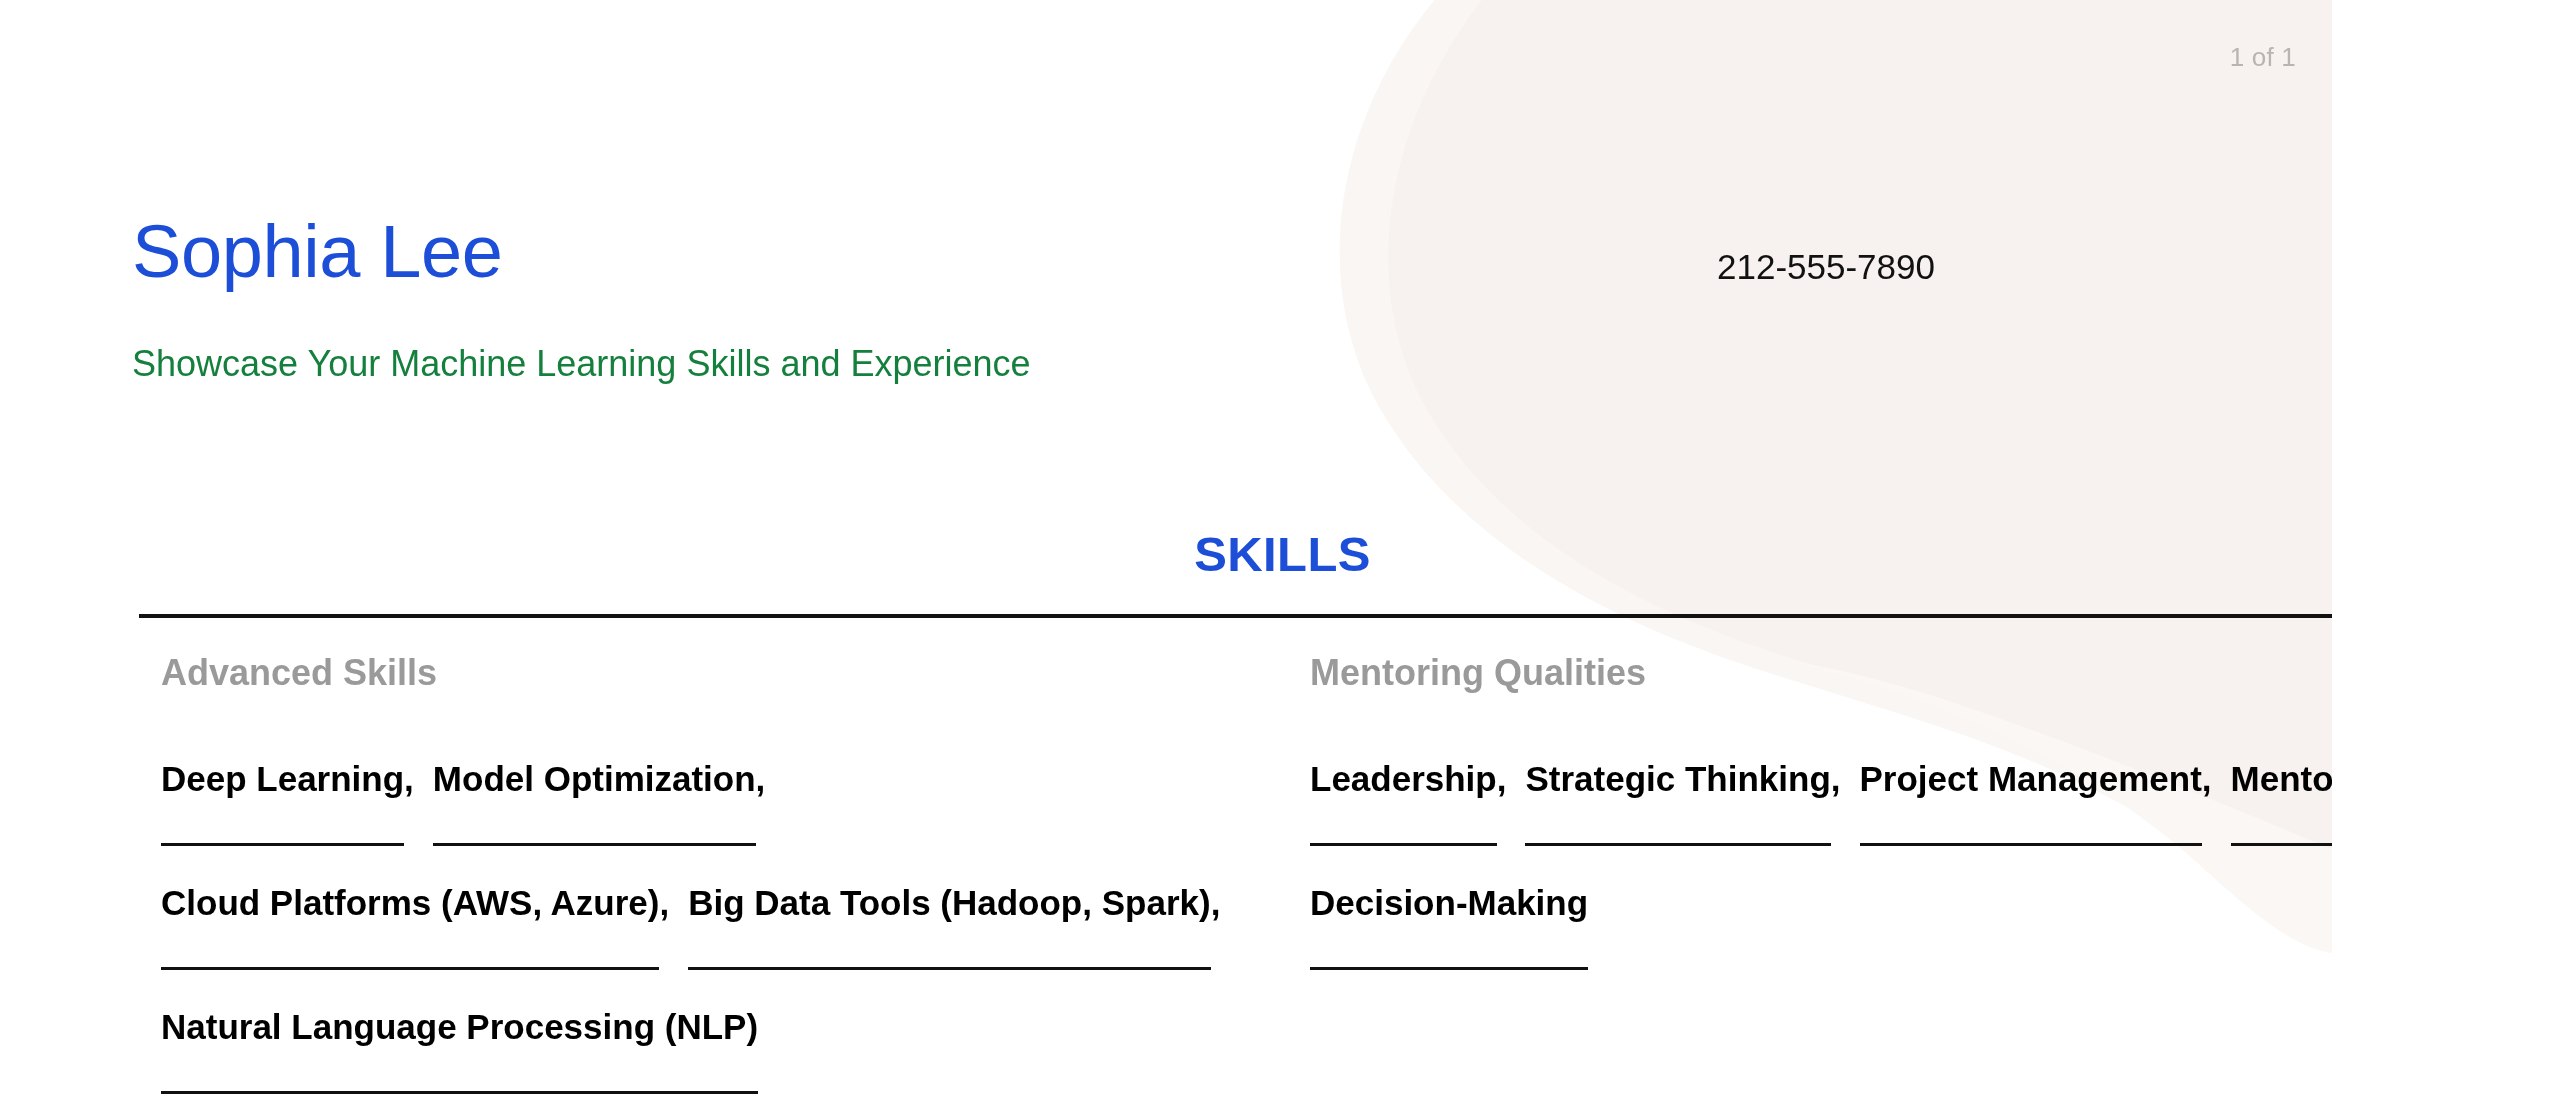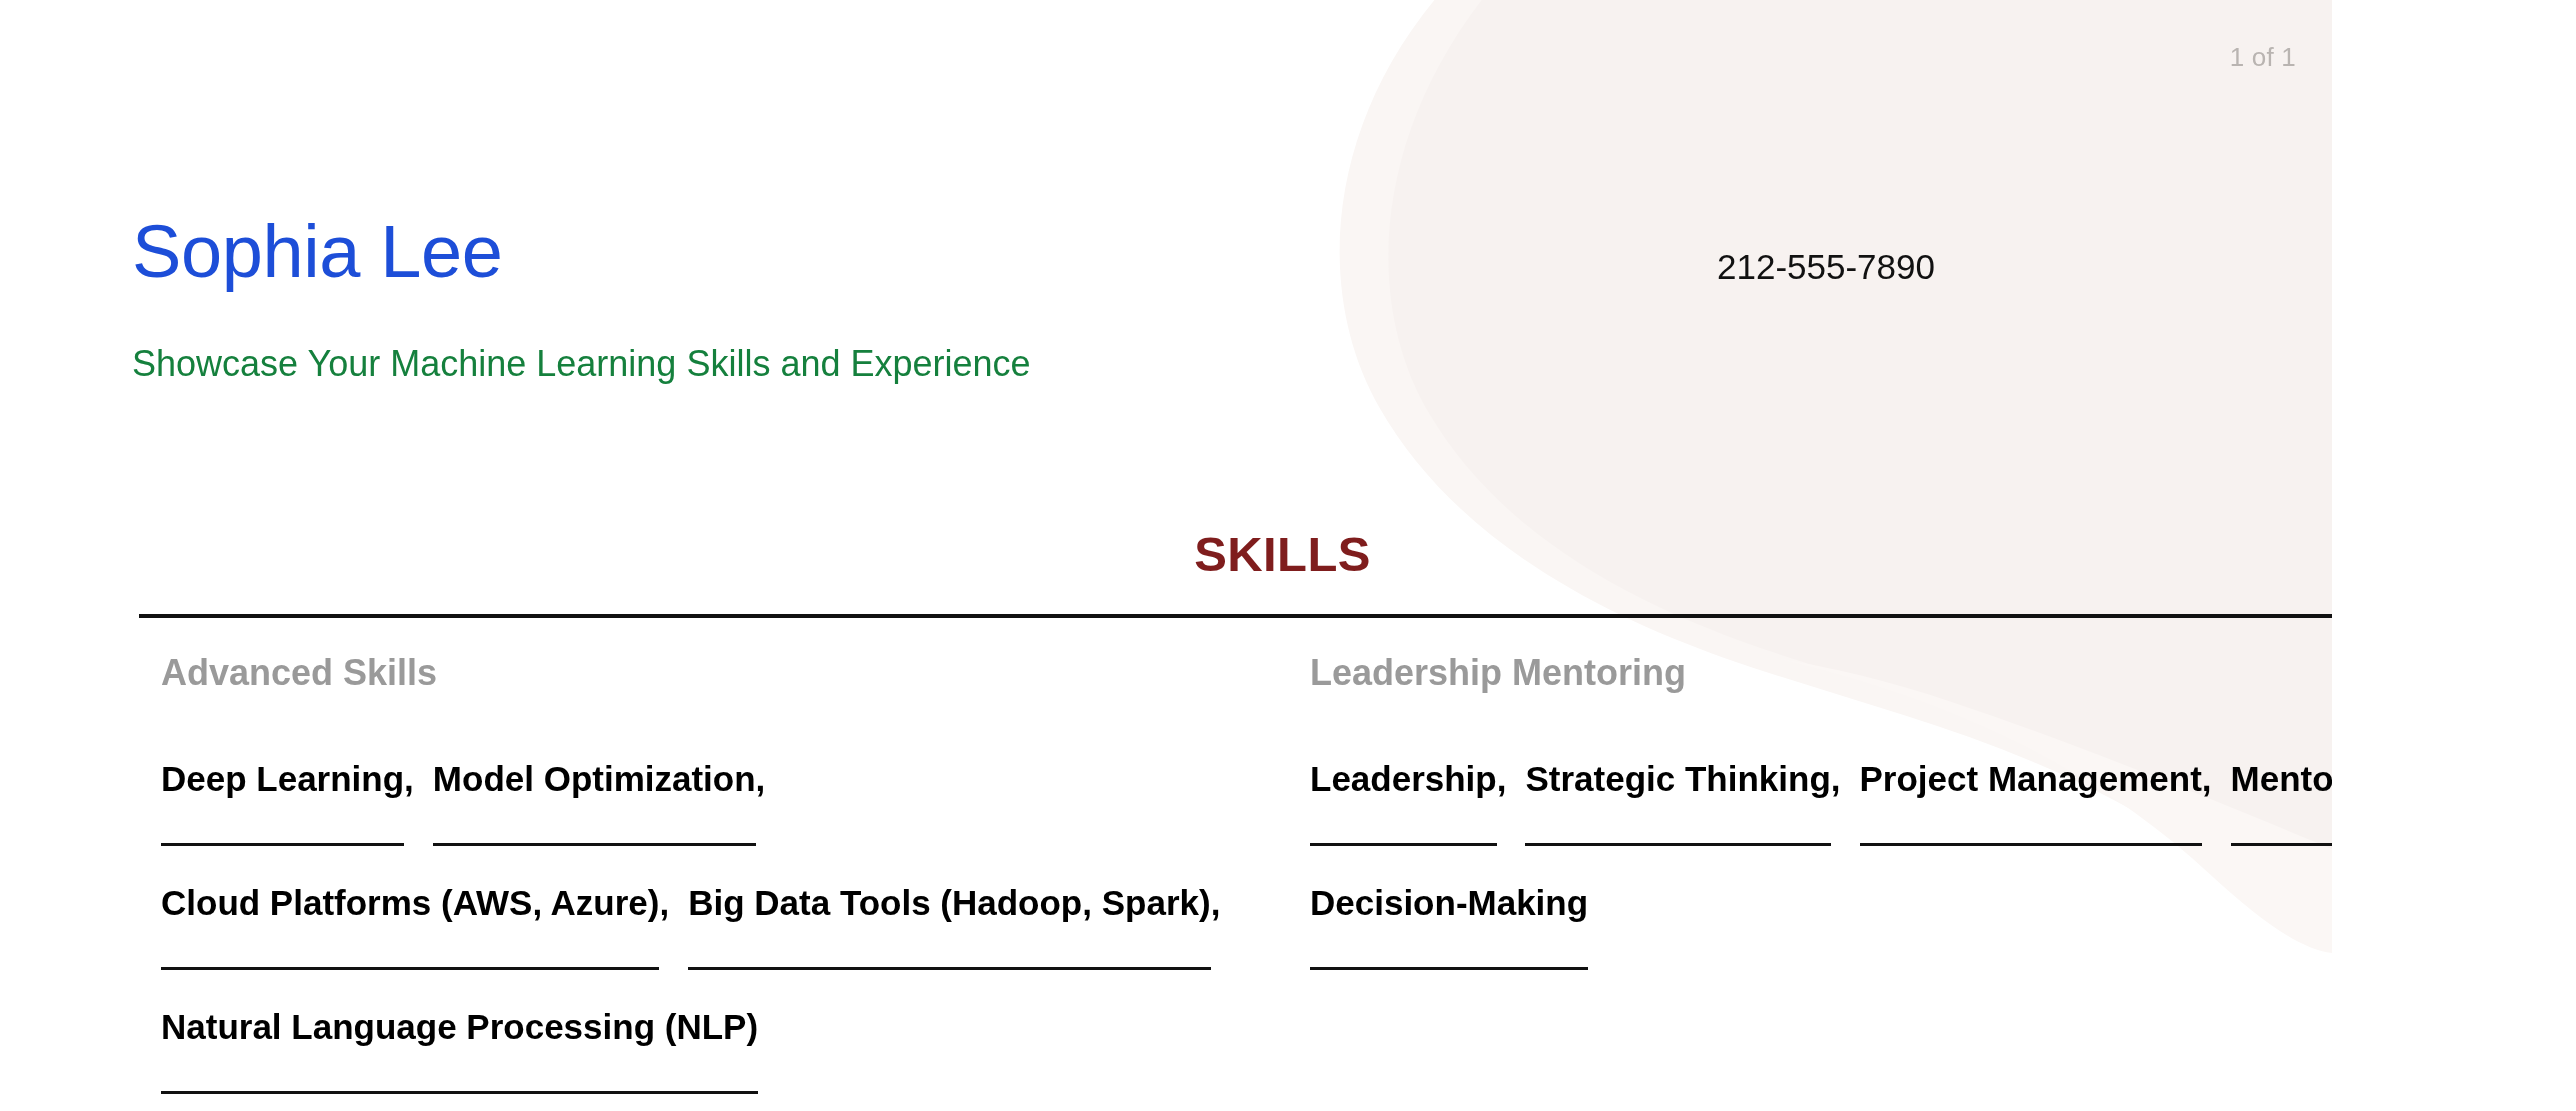--- a/index.html
+++ b/index.html
@@ -80,21 +80,21 @@
     left:0; top:0; right:0;
     z-index:3;
   }
   #skills-title {
     position:absolute;
     left:132px; top:530px;
     width:2301px;
     text-align:center;
     font-size:49px;
     font-weight:700;
-    color:#7f1d1d;
+    color:#1d4ed8;
     letter-spacing:0.4px;
     line-height:1;
   }
   #skills-rule {
     position:absolute;
     left:139px; top:614px;
     width:2294px; height:4.3px;
     background:#111111;
   }
 
@@ -167,19 +167,19 @@
   <div id="section-skills">
     <div id="skills-title">SKILLS</div>
     <div id="skills-rule"></div>
 
     <div class="column" id="col-left">
       <div class="col-subtitle">Advanced Skills</div>
       <div class="skill-flow"><span class="skill-item"><span class="skill-name">Deep Learning</span><span class="skill-sep">,</span></span><span class="skill-item"><span class="skill-name">Model Optimization</span><span class="skill-sep">,</span></span><span class="skill-item"><span class="skill-name">Cloud Platforms (AWS, Azure)</span><span class="skill-sep">,</span></span><span class="skill-item"><span class="skill-name">Big Data Tools (Hadoop, Spark)</span><span class="skill-sep">,</span></span><span class="skill-item"><span class="skill-name">Natural Language Processing (NLP)</span></span></div>
     </div>
 
     <div class="column" id="col-right">
-      <div class="col-subtitle">Leadership Mentoring</div>
+      <div class="col-subtitle">Mentoring Qualities</div>
       <div class="skill-flow"><span class="skill-item"><span class="skill-name">Leadership</span><span class="skill-sep">,</span></span><span class="skill-item"><span class="skill-name">Strategic Thinking</span><span class="skill-sep">,</span></span><span class="skill-item"><span class="skill-name">Project Management</span><span class="skill-sep">,</span></span><span class="skill-item"><span class="skill-name">Mentoring</span><span class="skill-sep">,</span></span><span class="skill-item"><span class="skill-name">Decision-Making</span></span></div>
     </div>
   </div>
 
 </div>
 
 
 </body></html>

